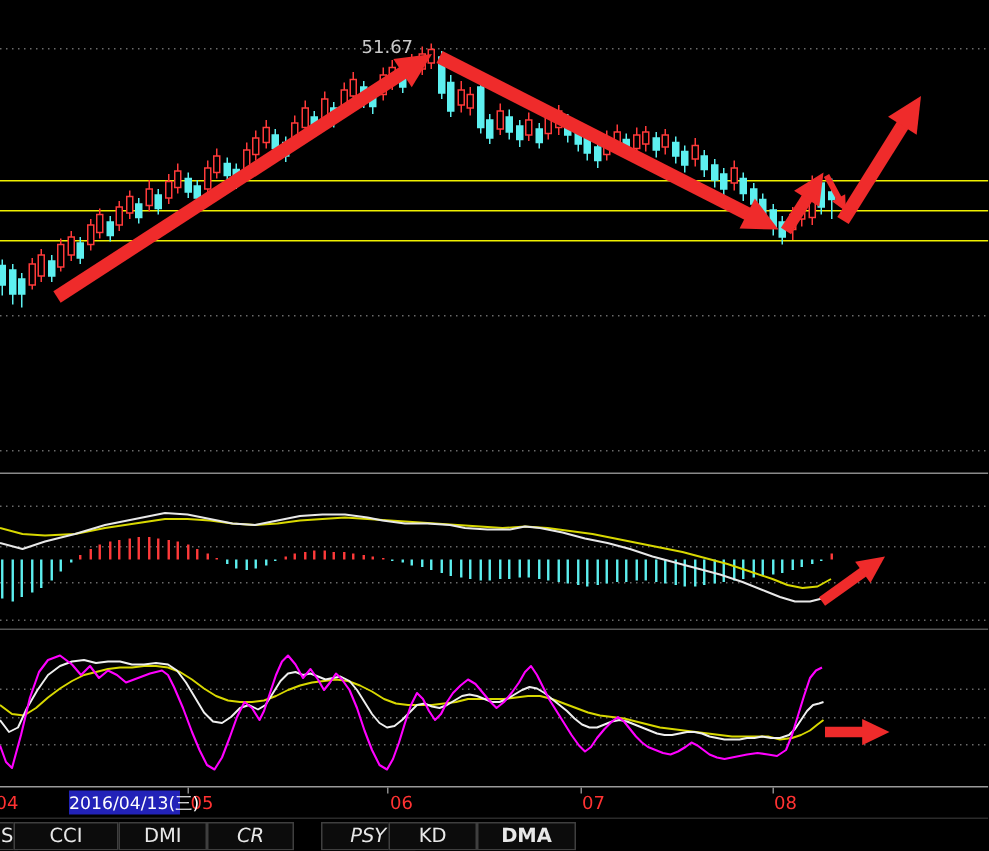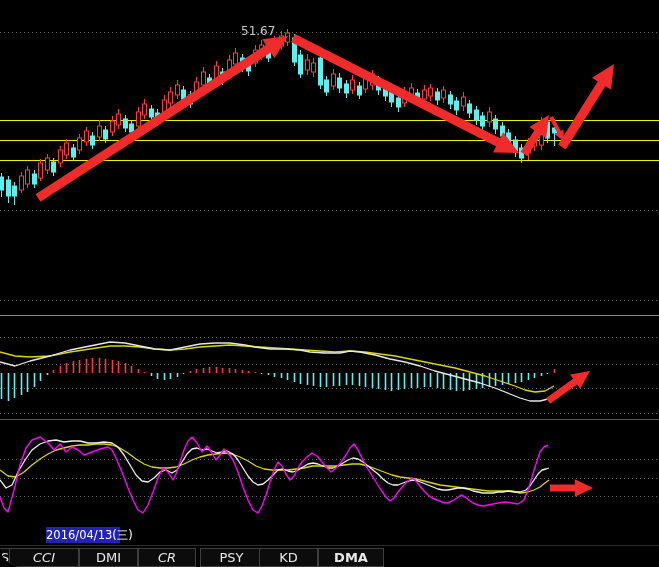--- a/index.html
+++ b/index.html
@@ -1,17 +1,17 @@
 <!DOCTYPE html>
 <html><head>
 <meta charset="utf-8">
 <style>
   html,body{margin:0;padding:0;background:#000;}
   .screen{position:relative;width:659px;height:567px;background:#000;overflow:hidden;
-          font-family:"DejaVu Sans","Liberation Sans",sans-serif;border-radius:21px;}
+          font-family:"DejaVu Sans","Liberation Sans",sans-serif;}
   #cv{position:absolute;left:0;top:0;}
   .price-label{position:absolute;left:241px;top:24px;width:34px;color:#c9c9c9;
                font-size:12px;letter-spacing:0;}
   .axis{position:absolute;left:0;top:524px;width:659px;height:22px;border-top:1px solid #9a9a9a;}
   .mlabel{position:absolute;top:3px;color:#ff3232;font-size:12px;}
   .tick{position:absolute;top:0;width:1px;height:4px;background:#8a8a8a;}
   .datebox{position:absolute;left:46px;top:527px;width:74px;height:16px;background:#2222b8;
            color:#fff;font-size:11.5px;line-height:16px;text-align:center;}
   .tabbar{position:absolute;left:0;top:545px;width:659px;height:22px;background:#000;border-top:1px solid #2a2a2a;}
   .tab{position:absolute;top:2px;height:17px;line-height:17px;background:#0c0c0c;
@@ -310,23 +310,34 @@
       <line x1="551" y1="117" x2="559.9992215522576" y2="133.6139474810911" stroke="#ef2b2b" stroke-width="4"></line>
       <polygon points="564,141 554.6501954224923,134.2367792907213 563.44311508786,129.4739478053138" fill="#ef2b2b"></polygon>
       <line x1="562" y1="147" x2="602.6383895501117" y2="82.13487821809095" stroke="#ef2b2b" stroke-width="9"></line>
       <polygon points="614,64 611.1100792255204,89.80253588152203 592.0430343700509,77.85691741785442" fill="#ef2b2b"></polygon>
       <line x1="548" y1="401" x2="576.8175177664508" y2="380.4160587382494" stroke="#ef2b2b" stroke-width="7"></line>
       <polygon points="590,371 580.2758850190795,388.69870299874646 570.1042166289952,374.45836725262865" fill="#ef2b2b"></polygon>
       <line x1="550" y1="488" x2="576.8" y2="488" stroke="#ef2b2b" stroke-width="7"></line>
       <polygon points="593,488 574.8,496.75 574.8,479.25" fill="#ef2b2b"></polygon>
     </svg>
   <div class="price-label">51.67</div>
+  <div class="axis" id="axis">
+      <div class="tick" style="left: 125px;"></div>
+      <div class="tick" style="left: 258px;"></div>
+      <div class="tick" style="left: 387px;"></div>
+      <div class="tick" style="left: 515px;"></div>
+      <div class="mlabel" style="left: -3px;">04</div>
+      <div class="mlabel" style="left: 127px;">05</div>
+      <div class="mlabel" style="left: 260px;">06</div>
+      <div class="mlabel" style="left: 388px;">07</div>
+      <div class="mlabel" style="left: 516px;">08</div>
+    </div>
   <div class="datebox">2016/04/13(三)</div>
   <div class="tabbar" id="tabbar">
       <div class="tab clip" style="left: -62px; width: 70px;">S</div>
-      <div class="tab" style="left: 9px; width: 68px; font-style: italic;">CCI</div>
+      <div class="tab" style="left: 9px; width: 68px;">CCI</div>
       <div class="tab" style="left: 79px; width: 57px;">DMI</div>
       <div class="tab" style="left: 138px; width: 56px; font-style: italic;">CR</div>
-      <div class="tab" style="left: 200px; width: 61px;">PSY</div>
+      <div class="tab" style="left: 214px; width: 61px; font-style: italic;">PSY</div>
       <div class="tab" style="left: 259px; width: 57px; text-align: center;">KD</div>
       <div class="tab" style="left: 318px; width: 64px; font-weight: bold;">DMA</div>
     </div>
 </div>
 
 </body></html>

